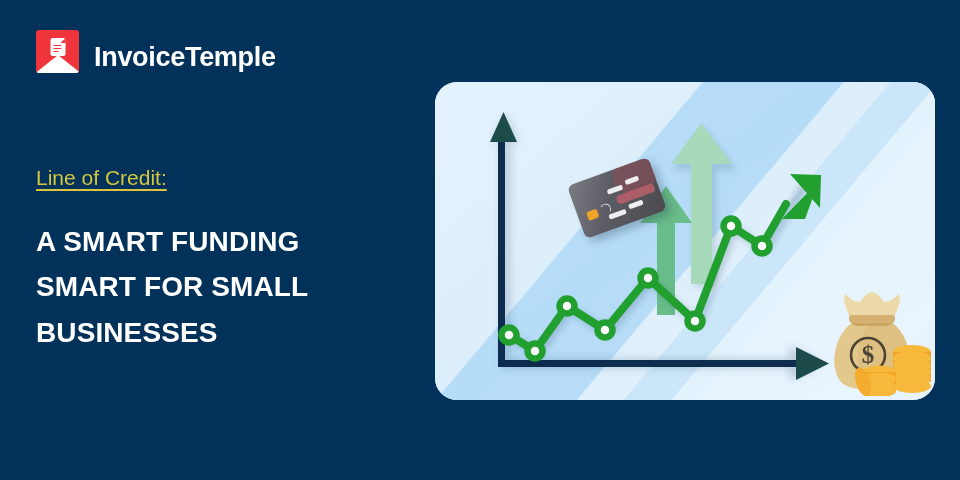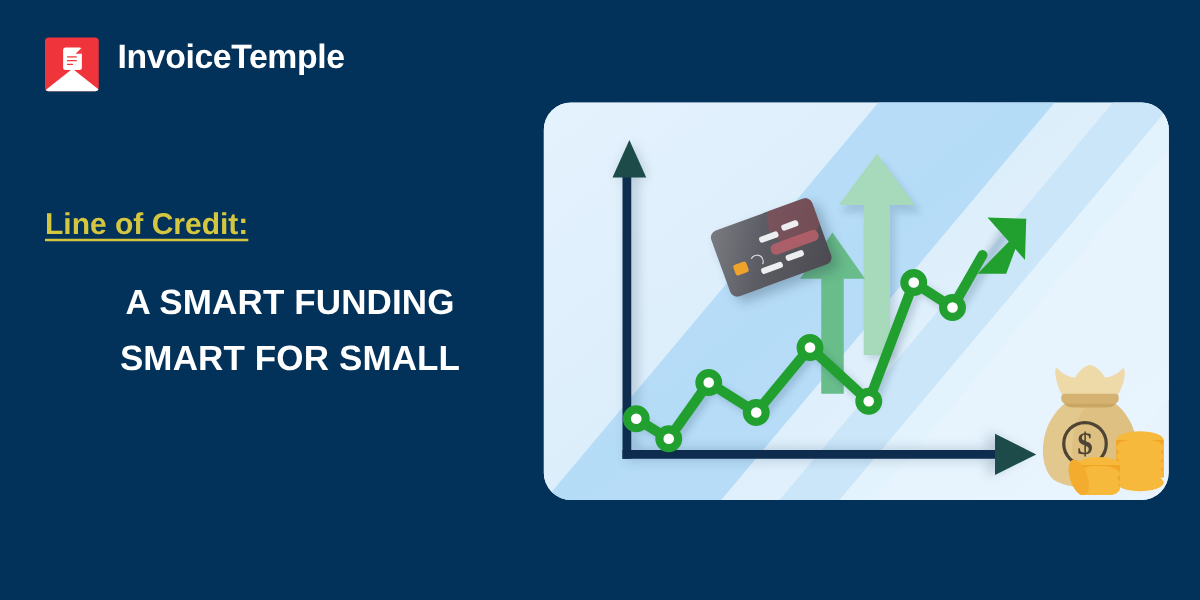--- a/index.html
+++ b/index.html
@@ -4,21 +4,21 @@
 <style>
   html, body { margin:0; padding:0; }
   body {
     width:960px; height:480px; overflow:hidden;
     font-family:"Liberation Sans", sans-serif;
     background:#023159;
   }
   #stage { position:relative; width:960px; height:480px; background:#023159; }
 
   
-  .brand { position:absolute; left:36px; top:30px; display:flex; align-items:flex-start; gap:15px; }
+  .brand { position:absolute; left:36px; top:30px; display:flex; align-items:flex-end; gap:15px; }
   .brand-mark {
     position:relative; width:43px; height:43px; border-radius:3px;
     background:#f0343c; overflow:hidden; flex:none;
   }
   .brand-mark .doc {
     position:absolute; left:50%; top:8px; transform:translateX(-50%);
     width:15px; height:18px; background:#ffffff; border-radius:2px;
   }
   .brand-mark .doc::before {
     content:""; position:absolute; right:0; top:0;
@@ -35,29 +35,28 @@
     position:absolute; left:50%; bottom:-1px; transform:translateX(-50%);
     width:0; height:0;
     border-left:24px solid transparent; border-right:24px solid transparent;
     border-bottom:19px solid #ffffff;
   }
   .brand-name { color:#ffffff; font-size:27px; font-weight:bold; letter-spacing:-0.3px; }
 
   
   .eyebrow {
     position:absolute; left:36px; top:166px;
-    color:#d5c63f; font-size:24px; font-weight:bold;
+    color:#d5c63f; font-size:21px; font-weight:normal;
     text-decoration:underline; text-underline-offset:4px;
     text-decoration-thickness:1.5px;
   }
   .headline {
-    position:absolute; left:52px; top:219px; width:360px;
+    position:absolute; left:36px; top:219px; width:360px;
     color:#ffffff; font-size:28px; font-weight:bold; line-height:1.62;
     letter-spacing:0.1px;
-    text-align:center;
   }
   .headline .hl { display:block; white-space:nowrap; }
 
   
   .panel {
     position:absolute; left:435px; top:82px; width:500px; height:318px;
     border-radius:22px; overflow:hidden;
     background:#ddeefc;
   }
   .panel .tint {
@@ -128,20 +127,21 @@
       <div class="roof"></div>
     </div>
     <div class="brand-name">InvoiceTemple</div>
   </div>
 
   <div class="eyebrow" style="color: rgb(213, 198, 63);">Line of Credit:</div>
 
   <div class="headline" style="color: rgb(255, 255, 255);">
     <span class="hl">A SMART FUNDING</span>
     <span class="hl">SMART FOR SMALL</span>
+    <span class="hl">BUSINESSES</span>
   </div>
 
   <div class="panel" style="background: rgb(221, 238, 252);">
     <div class="tint"></div>
     <div class="band b1"></div>
     <div class="band b2"></div>
     <div class="band b3"></div>
 
     <svg class="chartsvg" viewBox="0 0 500 318">
       <defs>

